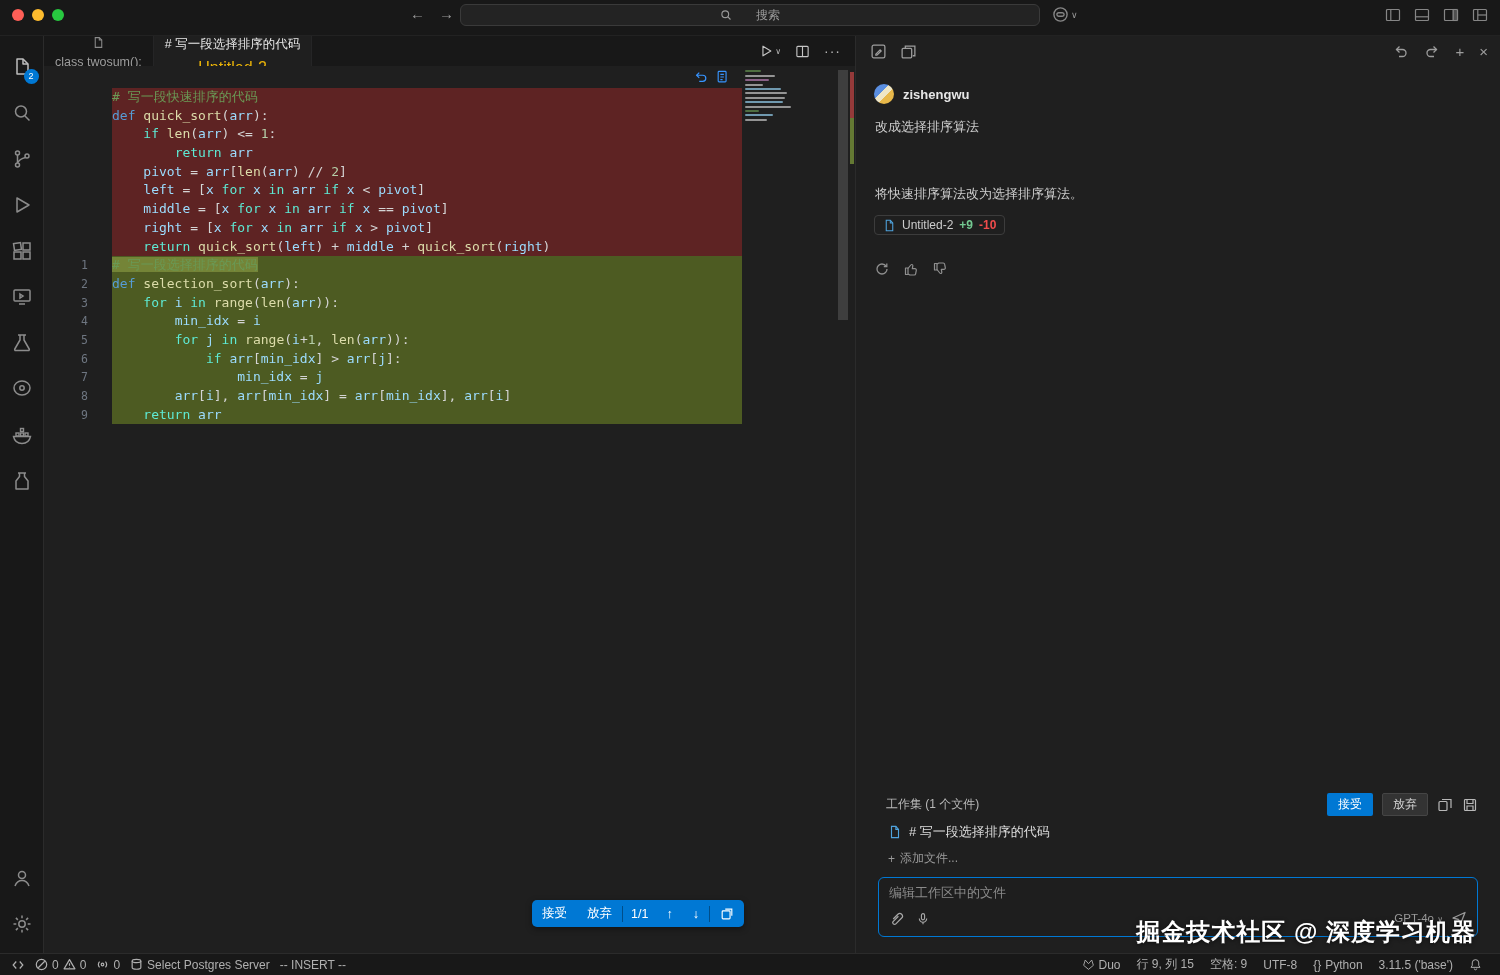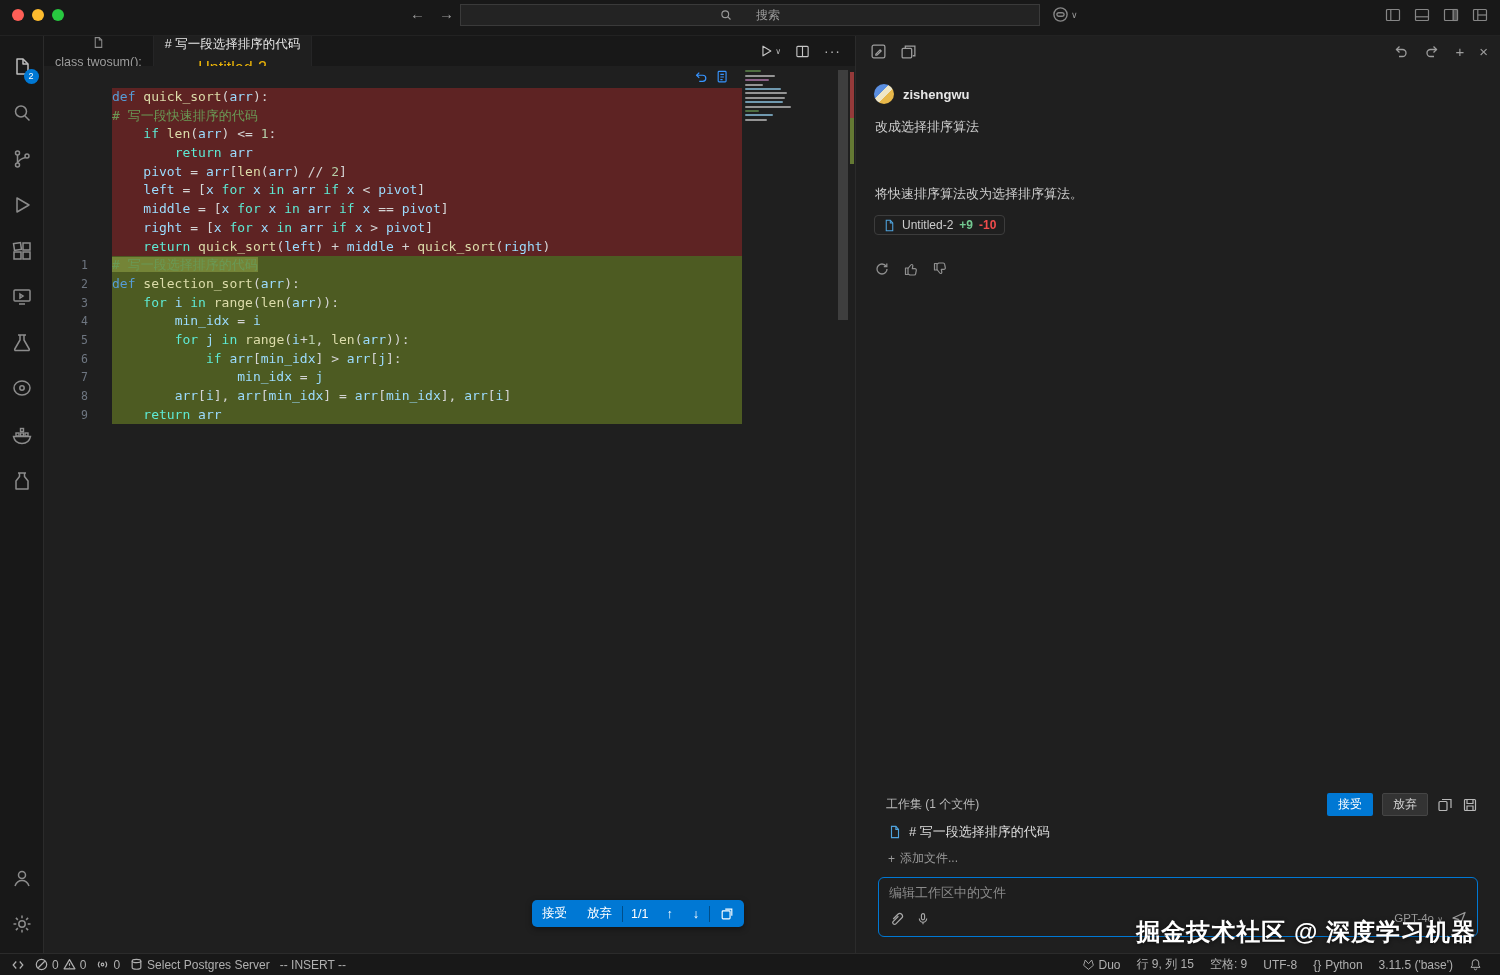--- a/index.html
+++ b/index.html
@@ -18,21 +18,21 @@
     position:absolute; top:0; left:0; right:0; height:36px;
     background:#181818; display:flex; align-items:center;
     border-bottom:1px solid #222;
   }
   .traffic { display:flex; gap:8px; margin-left:12px; margin-top:-6px; }
   .traffic span { width:12px; height:12px; border-radius:50%; display:block; }
   .nav-arrows { position:absolute; left:410px; top:5px; display:flex; gap:14px;
     color:#9a9a9a; font-size:15px; }
   .cmd-center {
     position:absolute; left:460px; top:4px; width:580px; height:22px;
-    background:#232323; border:1px solid #3a3a3a; border-radius:0;
+    background:#232323; border:1px solid #3a3a3a; border-radius:6px;
     display:flex; align-items:center; justify-content:center; gap:24px;
     color:#9a9a9a; font-size:12px;
   }
   .tb-copilot { position:absolute; left:1052px; top:6px; display:flex; align-items:center;
     gap:2px; color:#9a9a9a; }
   .tb-right { position:absolute; right:12px; top:7px; display:flex; gap:13px; }
   .tb-right .ico, .tb-copilot .ico { opacity:.85; }
 
   
   .main { position:absolute; top:36px; bottom:22px; left:0; right:0; display:flex; }
@@ -330,22 +330,22 @@
             <rect x="2" y="2.5" width="12" height="11" rx="1"></rect>
             <line x1="8" y1="2.5" x2="8" y2="13.5"></line>
           </svg>
         <span class="more">···</span>
       </div>
     </div>
 
     <div class="editor-body">
       <div class="code-area">
         <div>
+            <div class="code-row del"><span class="gutter"></span><span class="code-content"><span class="tok-c"># 写一段快速排序的代码</span></span></div>
             <div class="code-row del"><span class="gutter"></span><span class="code-content"><span class="tok-d">def </span><span class="tok-f">quick_sort</span><span class="tok-o">(</span><span class="tok-v">arr</span><span class="tok-o">):</span></span></div>
-            <div class="code-row del"><span class="gutter"></span><span class="code-content"><span class="tok-c"># 写一段快速排序的代码</span></span></div>
             <div class="code-row del"><span class="gutter"></span><span class="code-content"><span class="tok-o">    </span><span class="tok-k">if </span><span class="tok-f">len</span><span class="tok-o">(</span><span class="tok-v">arr</span><span class="tok-o">) &lt;= </span><span class="tok-n">1</span><span class="tok-o">:</span></span></div>
             <div class="code-row del"><span class="gutter"></span><span class="code-content"><span class="tok-o">        </span><span class="tok-k">return </span><span class="tok-v">arr</span></span></div>
             <div class="code-row del"><span class="gutter"></span><span class="code-content"><span class="tok-o">    </span><span class="tok-v">pivot</span><span class="tok-o"> = </span><span class="tok-v">arr</span><span class="tok-o">[</span><span class="tok-f">len</span><span class="tok-o">(</span><span class="tok-v">arr</span><span class="tok-o">) // </span><span class="tok-n">2</span><span class="tok-o">]</span></span></div>
             <div class="code-row del"><span class="gutter"></span><span class="code-content"><span class="tok-o">    </span><span class="tok-v">left</span><span class="tok-o"> = [</span><span class="tok-v">x</span><span class="tok-k"> for </span><span class="tok-v">x</span><span class="tok-k"> in </span><span class="tok-v">arr</span><span class="tok-k"> if </span><span class="tok-v">x</span><span class="tok-o"> &lt; </span><span class="tok-v">pivot</span><span class="tok-o">]</span></span></div>
             <div class="code-row del"><span class="gutter"></span><span class="code-content"><span class="tok-o">    </span><span class="tok-v">middle</span><span class="tok-o"> = [</span><span class="tok-v">x</span><span class="tok-k"> for </span><span class="tok-v">x</span><span class="tok-k"> in </span><span class="tok-v">arr</span><span class="tok-k"> if </span><span class="tok-v">x</span><span class="tok-o"> == </span><span class="tok-v">pivot</span><span class="tok-o">]</span></span></div>
             <div class="code-row del"><span class="gutter"></span><span class="code-content"><span class="tok-o">    </span><span class="tok-v">right</span><span class="tok-o"> = [</span><span class="tok-v">x</span><span class="tok-k"> for </span><span class="tok-v">x</span><span class="tok-k"> in </span><span class="tok-v">arr</span><span class="tok-k"> if </span><span class="tok-v">x</span><span class="tok-o"> &gt; </span><span class="tok-v">pivot</span><span class="tok-o">]</span></span></div>
             <div class="code-row del"><span class="gutter"></span><span class="code-content"><span class="tok-o">    </span><span class="tok-k">return </span><span class="tok-f">quick_sort</span><span class="tok-o">(</span><span class="tok-v">left</span><span class="tok-o">) + </span><span class="tok-v">middle</span><span class="tok-o"> + </span><span class="tok-f">quick_sort</span><span class="tok-o">(</span><span class="tok-v">right</span><span class="tok-o">)</span></span></div>
           </div>
         <div>
             <div class="code-row add"><span class="gutter">1</span><span class="code-content"><span class="tok-c"># 写一段选择排序的代码</span></span></div>

